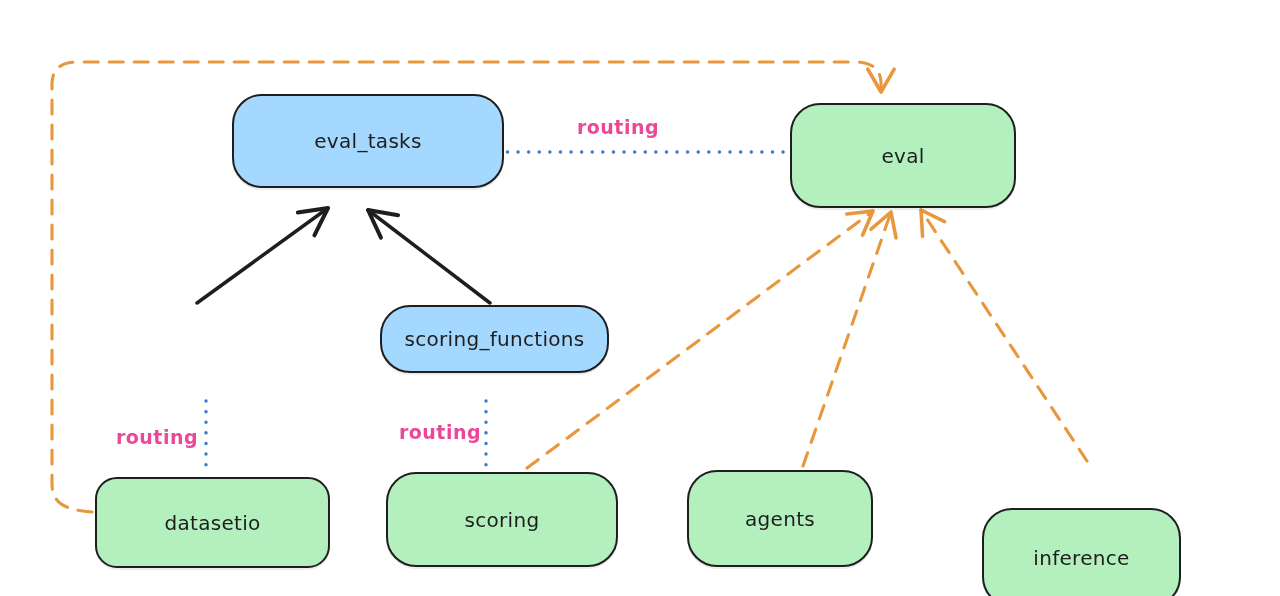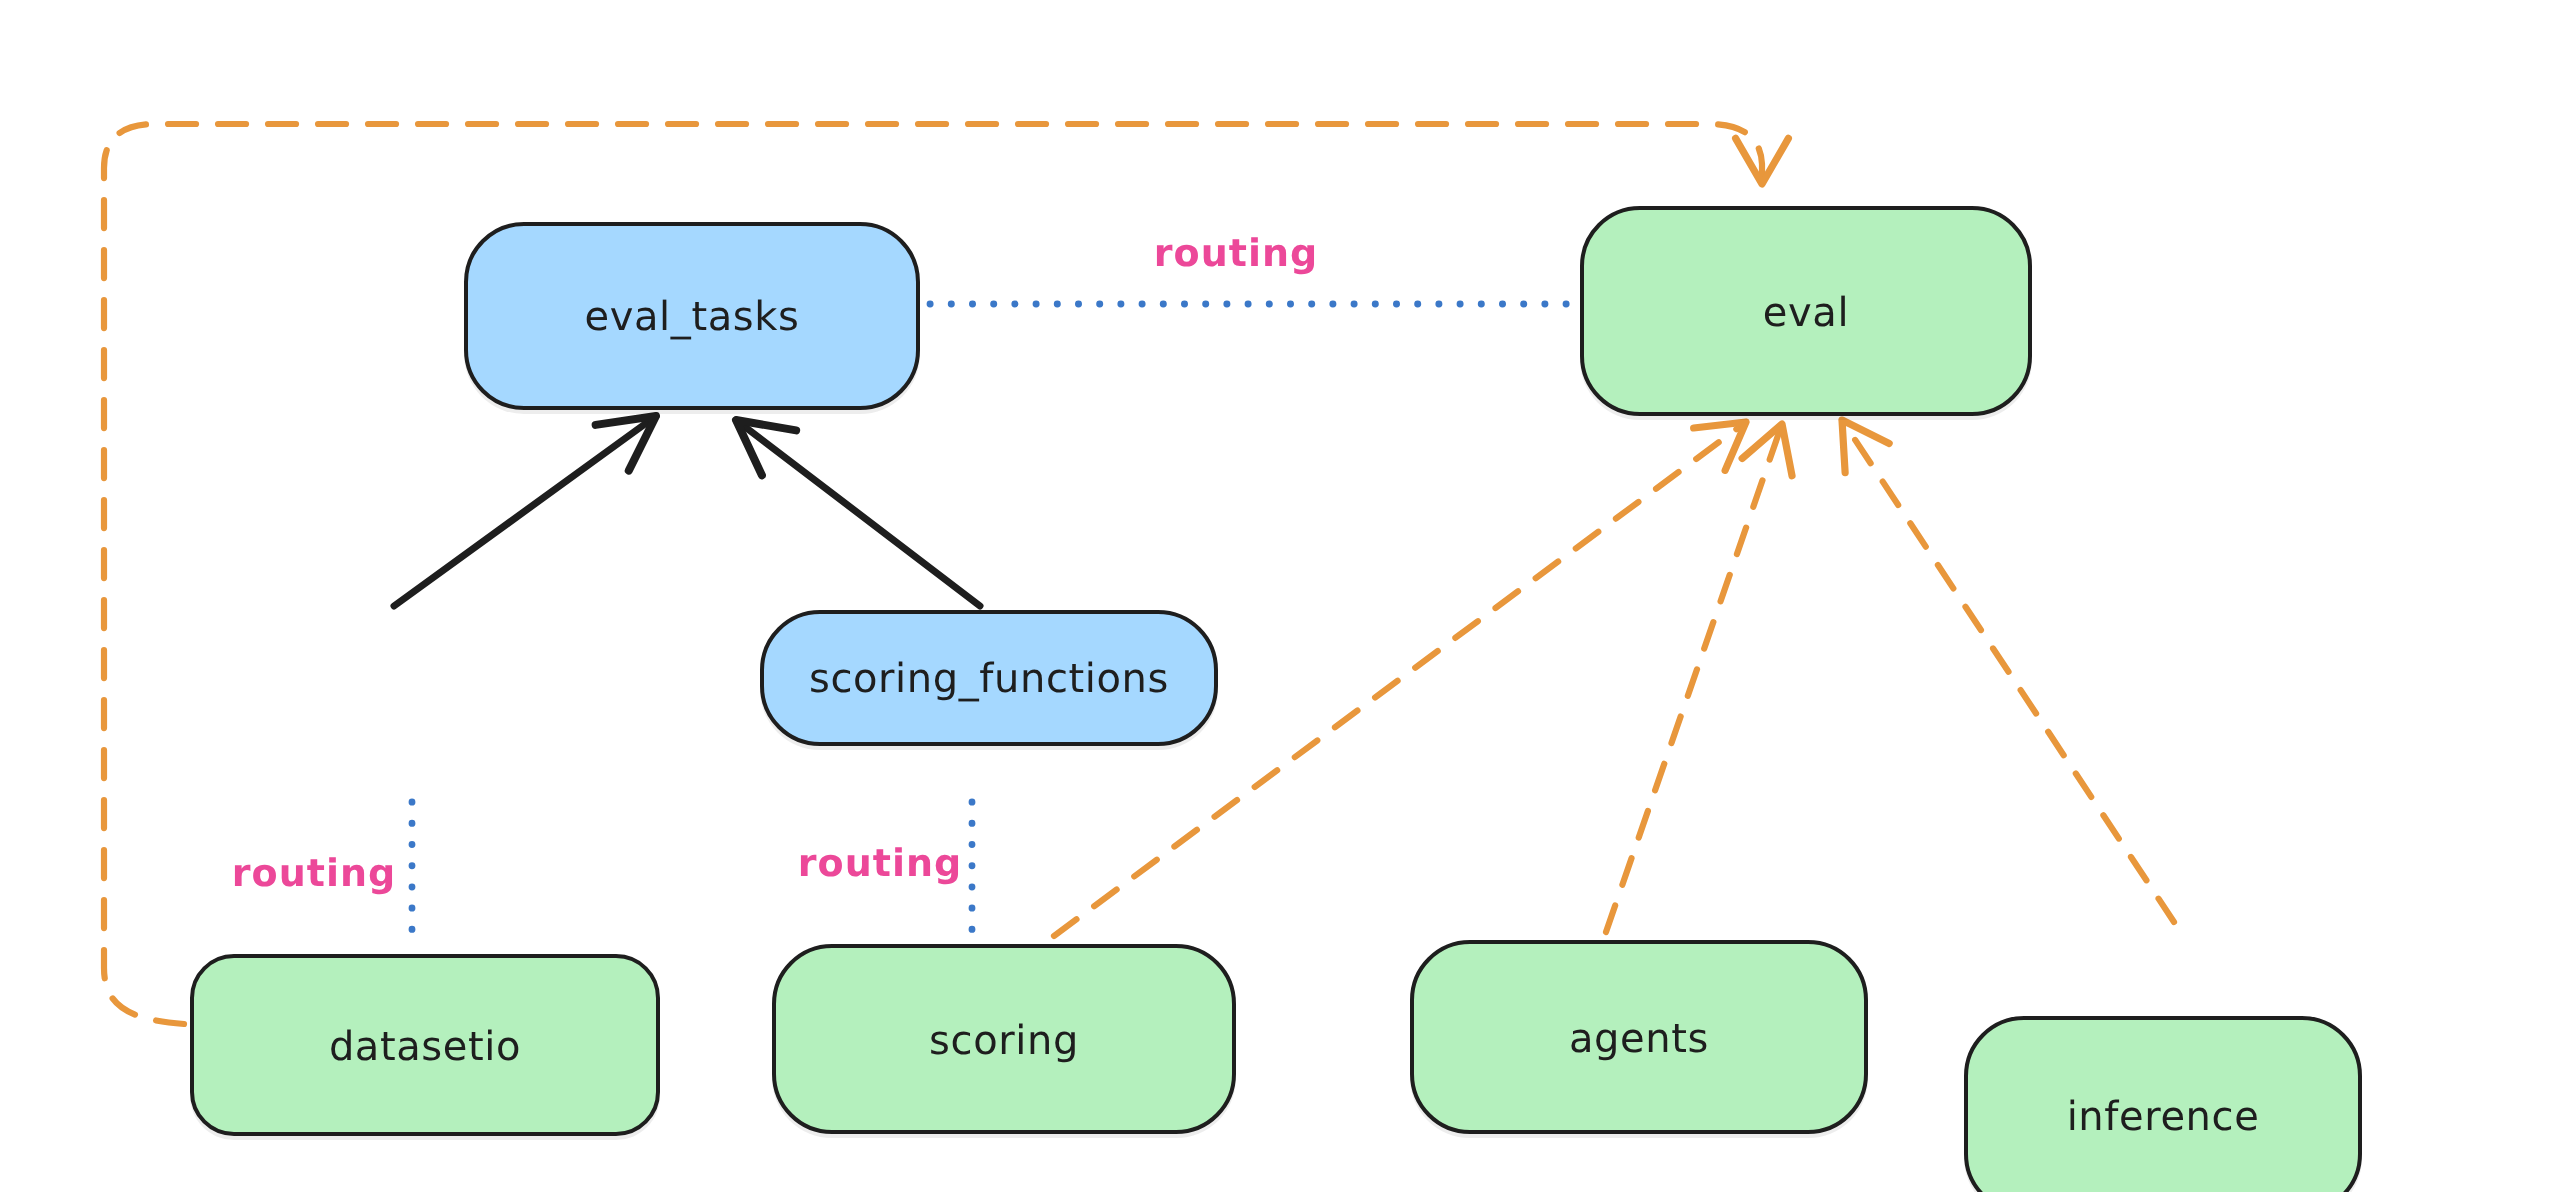--- a/index.html
+++ b/index.html
@@ -66,42 +66,42 @@
     <path d="M465,152 L786,152" fill="none" stroke="#3b78c8" stroke-width="3.4" stroke-linecap="round" stroke-dasharray="0.1 10.5"></path>
     <path d="M206,401 L206,474" fill="none" stroke="#3b78c8" stroke-width="3.4" stroke-linecap="round" stroke-dasharray="0.1 10.5"></path>
     <path d="M486,401 L486,468" fill="none" stroke="#3b78c8" stroke-width="3.4" stroke-linecap="round" stroke-dasharray="0.1 10.5"></path>
 
     <path d="M92,512 C68,510 52,505 52,484 L52,84 Q52,62 78,62 L854,62 Q880,62 881,82 L881,92" fill="none" stroke="#e8973c" stroke-width="3.1" stroke-linecap="round" stroke-dasharray="14 11" marker-end="url(#ah-orange)"></path>
     <path d="M527,468 L873,211" fill="none" stroke="#e8973c" stroke-width="3.1" stroke-linecap="round" stroke-dasharray="14 11" marker-end="url(#ah-orange)"></path>
     <path d="M803,466 L891,212" fill="none" stroke="#e8973c" stroke-width="3.1" stroke-linecap="round" stroke-dasharray="14 11" marker-end="url(#ah-orange)"></path>
     <path d="M1087,461 L921,210" fill="none" stroke="#e8973c" stroke-width="3.1" stroke-linecap="round" stroke-dasharray="14 11" marker-end="url(#ah-orange)"></path>
   </svg>
 
-  <div class="node blue" style="left:232px; top:111px; width:228px; height:94px;">
+  <div class="node blue" style="left:232px; top:94px; width:272px; height:94px;">
     <span>eval_tasks</span>
   </div>
 
   <div class="node green" style="left:790px; top:103px; width:226px; height:105px;">
     <span>eval</span>
   </div>
 
 
   <div class="node blue" style="left:380px; top:305px; width:229px; height:68px;">
     <span>scoring_functions</span>
   </div>
 
   <div class="node green" style="left:95px; top:477px; width:235px; height:91px;border-radius:22px;">
     <span>datasetio</span>
   </div>
 
   <div class="node green" style="left:386px; top:472px; width:232px; height:95px;">
     <span>scoring</span>
   </div>
 
-  <div class="node green" style="left:705px; top:470px; width:229px; height:97px;">
+  <div class="node green" style="left:687px; top:470px; width:186px; height:97px;">
     <span>agents</span>
   </div>
 
   <div class="node green" style="left:982px; top:464px; width:199px; height:99px;margin-top:44px;">
     <span>inference</span>
   </div>
 
   <div class="edge-label" style="left:575px; top:116px; width:86px;">routing</div>
   <div class="edge-label" style="left:114px; top:426px; width:86px;">routing</div>
   <div class="edge-label" style="left:397px; top:421px; width:86px;">routing</div>

